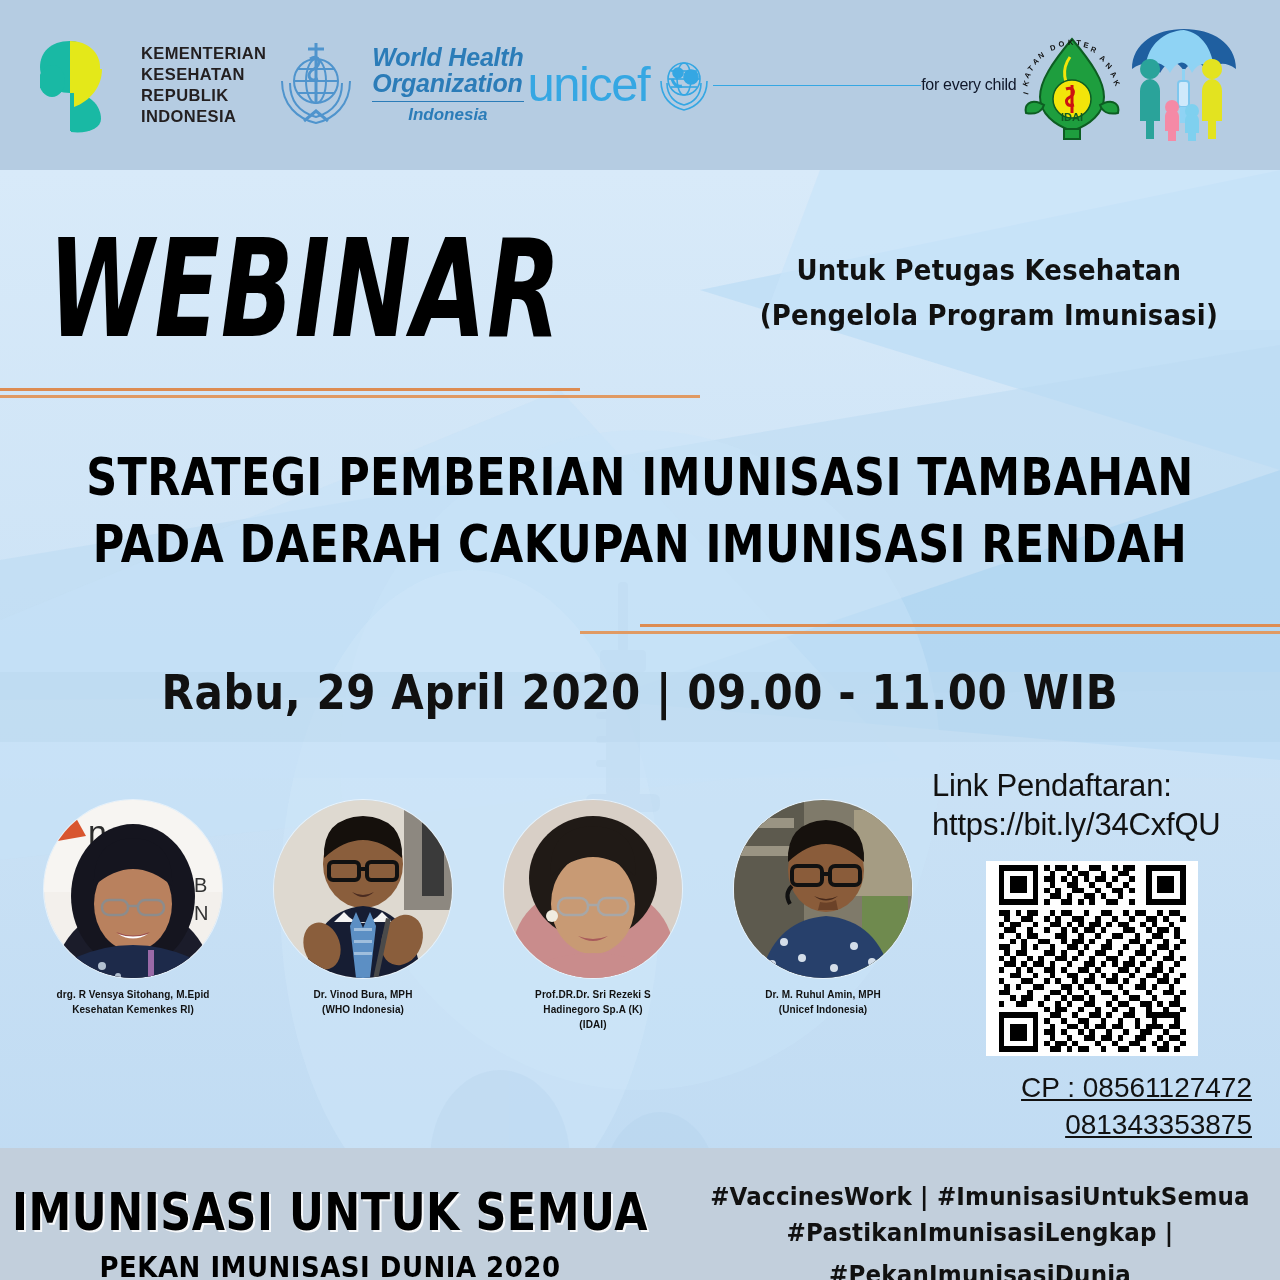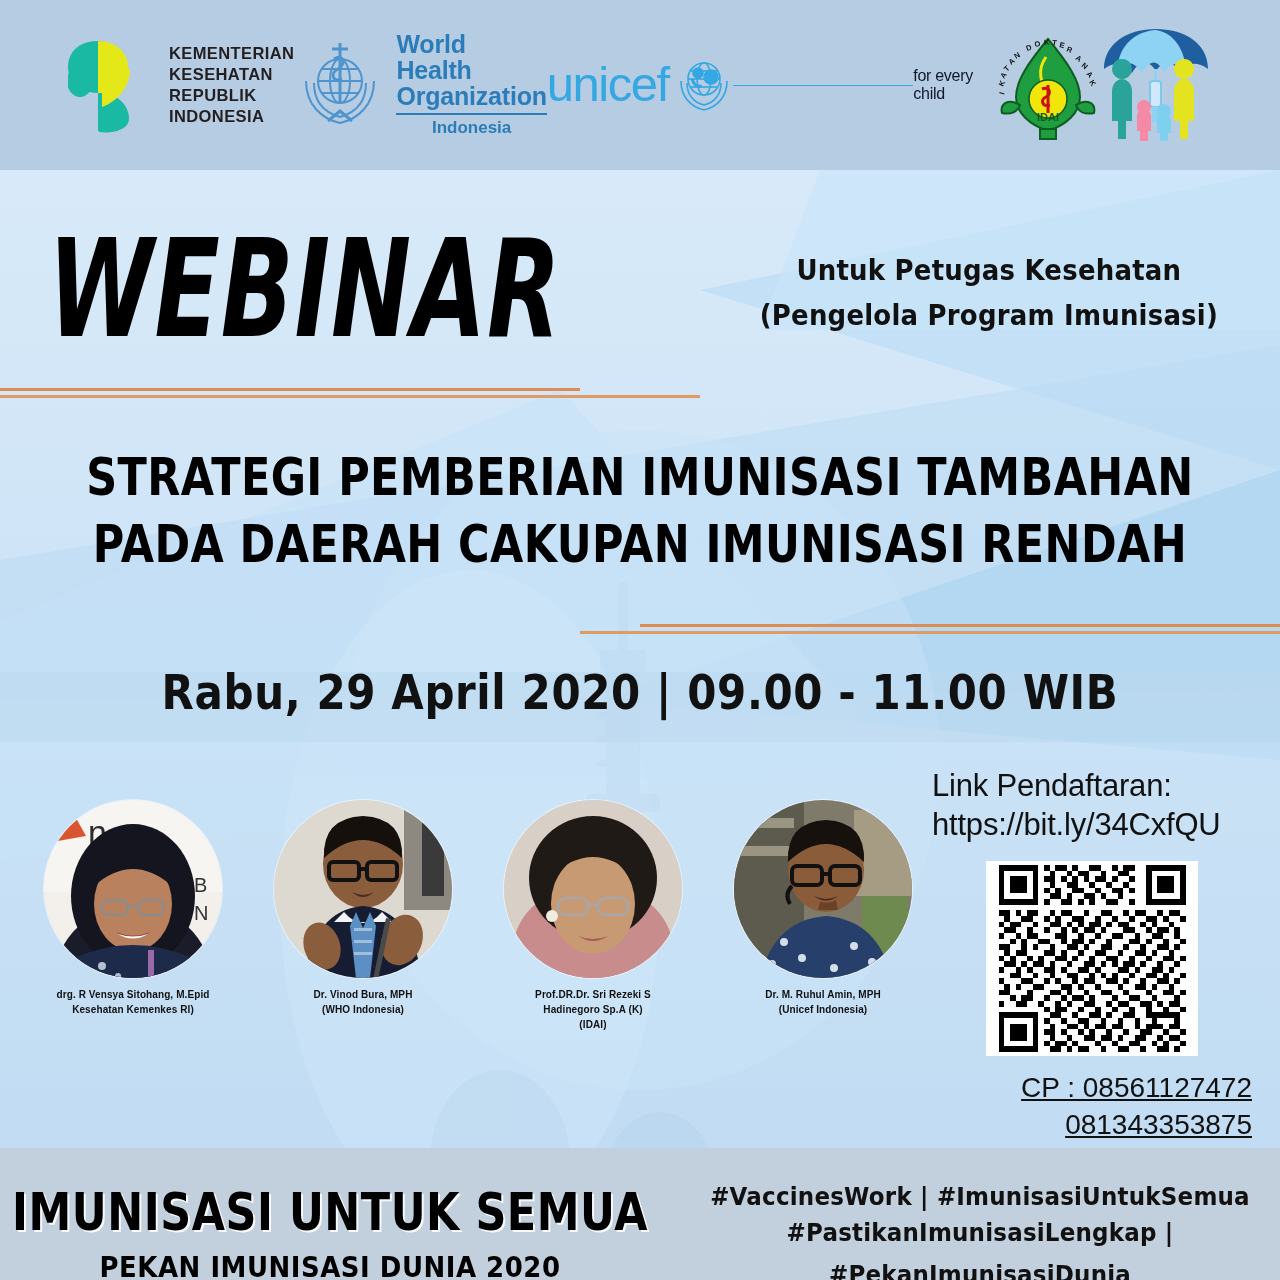--- a/index.html
+++ b/index.html
@@ -11,31 +11,31 @@
   .poster{position:relative;width:1280px;height:1280px;overflow:hidden;
     background:linear-gradient(180deg,#d2e5f7 0%,#cbe0f4 35%,#c3dcf3 60%,#cfe3f5 100%);}
 
   
   .bg{position:absolute;inset:0;overflow:hidden;}
   .bg svg{position:absolute;inset:0;}
 
   
   .logo-band{position:absolute;left:0;top:0;width:1280px;height:170px;
     background:#b5cce2;display:flex;align-items:center;justify-content:space-between;
-    padding:0 68px;box-sizing:border-box;z-index:5;}
+    padding:0 40px;box-sizing:border-box;z-index:5;}
   .logo{display:flex;align-items:center;}
 
   
   .kemenkes{display:flex;align-items:center;gap:13px;}
   .kem-mark{position:relative;width:88px;height:100px;}
   .kem-txt{font-weight:bold;font-size:16.5px;line-height:1.26;color:#231f20;letter-spacing:.4px;}
 
   
   .who{display:flex;align-items:center;gap:10px;}
-  .who-txt{color:#2b7cb8;}
+  .who-txt{color:#2b7cb8;font-style:italic;}
   .who-l1{font-size:25px;font-weight:bold;line-height:1.03;letter-spacing:-.2px;}
   .who-rule{height:1.5px;background:#2b7cb8;margin:4px 0 3px;}
   .who-sub{font-size:17px;font-weight:bold;text-align:center;}
 
   
   .unicef{display:flex;flex-direction:row;align-items:center;}
   .unicef-top{display:flex;align-items:center;gap:6px;}
   .unicef-word{font-size:49px;color:#35a7e3;letter-spacing:-1.5px;line-height:.92;font-weight:400;}
   .unicef-rule{width:208px;height:1.5px;background:#35a7e3;margin:5px 0 4px;}
   .unicef-sub{font-size:16px;color:#0f172a;letter-spacing:-.3px;}

